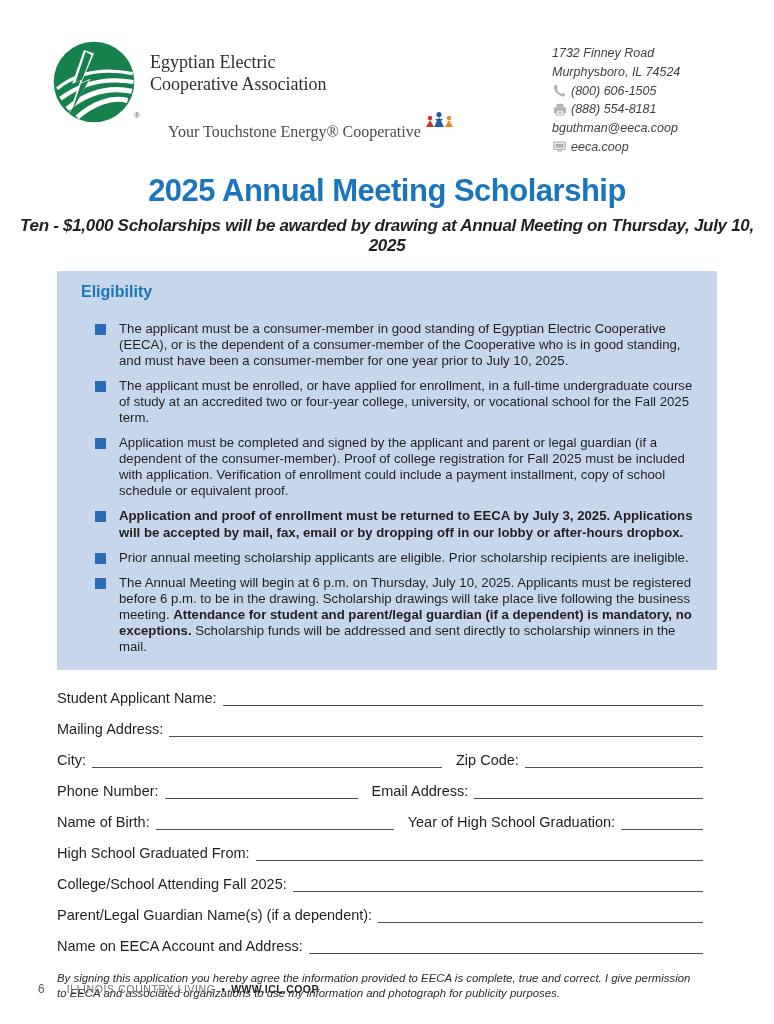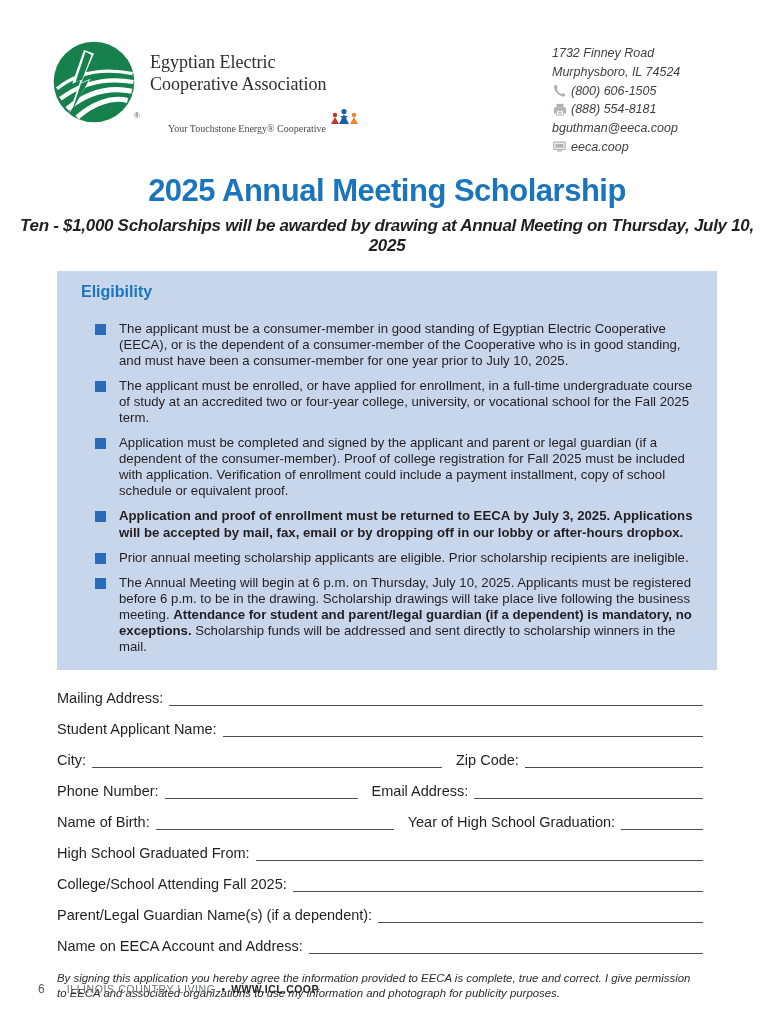--- a/index.html
+++ b/index.html
@@ -11,21 +11,21 @@
   }
 
   
   .header { display:flex; justify-content:space-between; padding:40px 50px 0 52px; }
   .brand { display:flex; align-items:flex-start; }
   .logo-wrap { position:relative; width:84px; height:84px; }
   .logo-reg { position:absolute; right:-4px; bottom:4px; font-size:8px; color:#58595b; }
   .brand-text { margin-left:14px; padding-top:12px; }
   .org-name { font-family:"Liberation Serif", serif; font-size:18px; line-height:1.22; color:#2f2d2e; }
   .tagline-row { display:flex; align-items:center; margin-top:7px; margin-left:18px; }
-  .tagline { font-family:"Liberation Serif", serif; font-size:10px; color:#4b4a4c;margin-top:20px; }
+  .tagline { font-family:"Liberation Serif", serif; font-size:16px; color:#4b4a4c;margin-top:20px; }
   .ts-logo { margin-left:4px; }
 
   .contact { font-style:italic; font-size:12.5px; line-height:1.5; color:#414042; padding-top:4px; min-width:172px; }
   .contact-line { display:flex; align-items:center; }
   .contact-icon { display:inline-flex; width:15px; margin-right:4px; justify-content:center; }
 
   
   .title { text-align:center; margin-top:16px; font-size:31px; font-weight:bold; color:#1b75bc; letter-spacing:-0.5px; }
   .subtitle { text-align:center; margin-top:7px; font-size:17px; font-weight:bold; font-style:italic; letter-spacing:-0.3px; color:#231f20; }
 
@@ -169,26 +169,26 @@
     </div>
     <div class="bullet-row">
       <span class="bullet-sq"></span>
       <span class="bullet-text"><span>The Annual Meeting will begin at 6 p.m. on Thursday, July 10, 2025. Applicants must be registered before 6 p.m. to be in the drawing. Scholarship drawings will take place live following the business meeting. </span><span class="bold">Attendance for student and parent/legal guardian (if a dependent) is mandatory, no exceptions.</span><span> Scholarship funds will be addressed and sent directly to scholarship winners in the mail.</span></span>
     </div>
   </div>
 
   <div class="form">
 
     <div class="frow">
+      <span class="lbl">Student Applicant Name:</span>
+      <span class="fill grow"></span>
+    </div>
+
+    <div class="frow">
       <span class="lbl">Mailing Address:</span>
-      <span class="fill grow"></span>
-    </div>
-
-    <div class="frow">
-      <span class="lbl">Student Applicant Name:</span>
       <span class="fill grow"></span>
     </div>
 
     <div class="frow">
       <span class="lbl">City:</span>
       <span class="fill w350"></span>
       <span class="lbl gap">Zip Code:</span>
       <span class="fill grow"></span>
     </div>
 

